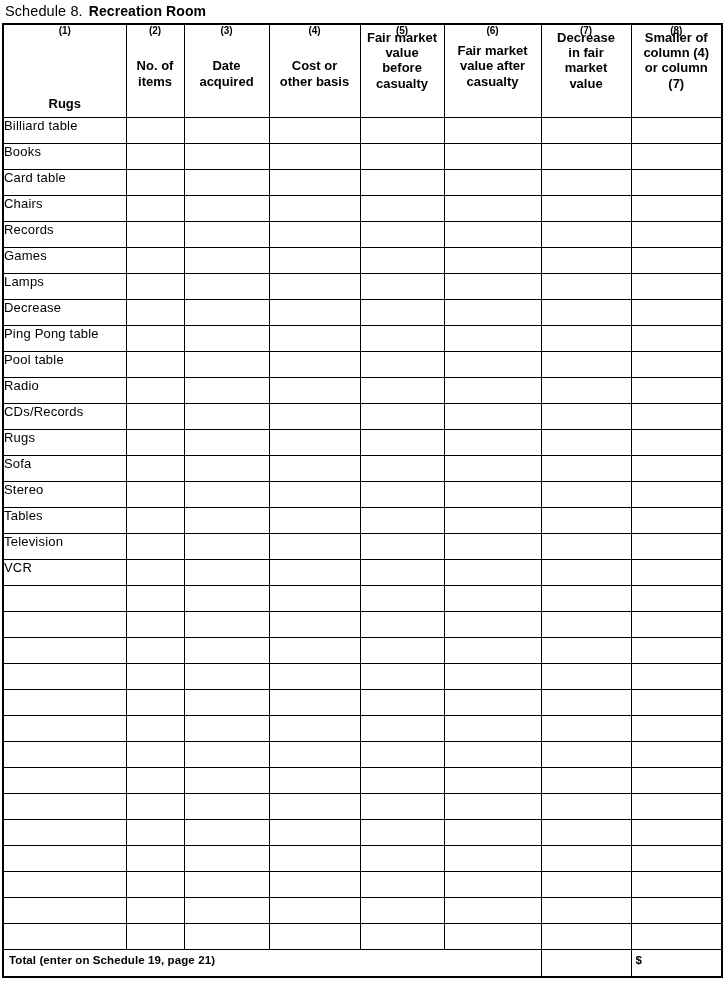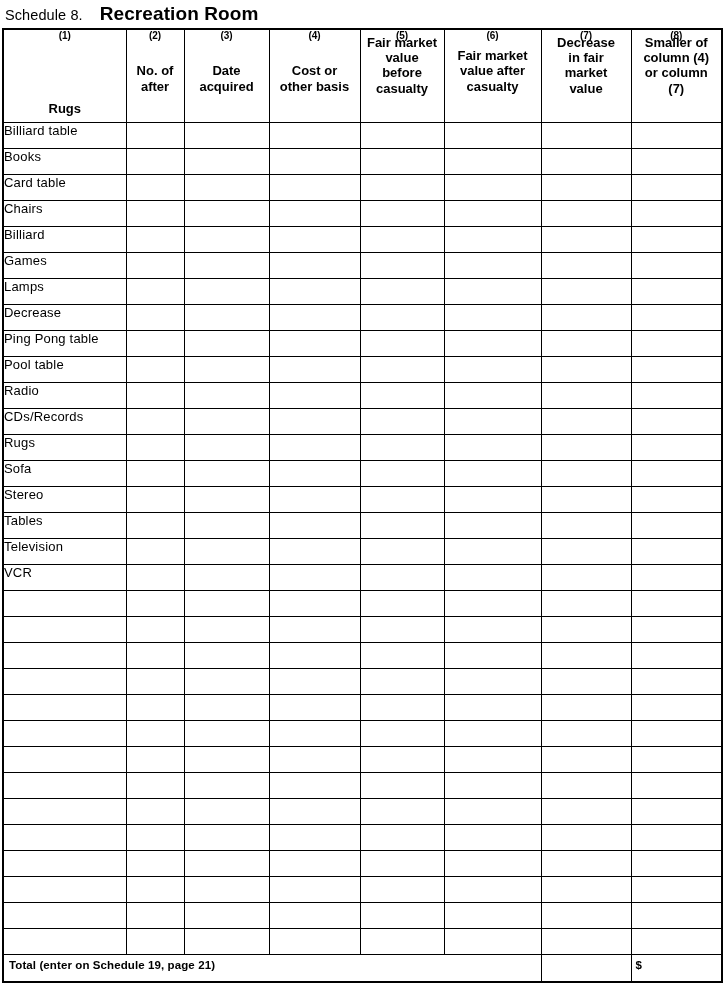--- a/index.html
+++ b/index.html
@@ -26,23 +26,23 @@
     align-items: baseline;
     padding: 0 2px 3px 3px;
     line-height: 1.1;
   }
   .title-prefix {
     font-size: 14.5px;
     font-weight: normal;
     letter-spacing: 0.1px;
   }
   .title-main {
-    font-size: 19px;
+    font-size: 14px;
     font-weight: bold;
-    margin-left: 17px;
+    margin-left: 6px;
     letter-spacing: 0.1px;
   }
   table.grid {
     border-collapse: collapse;
     table-layout: fixed;
     width: 719px;
     margin: 0 auto;
     border: 2px solid #000;
   }
   table.grid td, table.grid th {
@@ -133,21 +133,21 @@
 
     <thead>
       <tr>
         <td>
           <span class="colnum">(1)</span>
           <span class="colhead head-mid hp-item">Rugs</span>
         </td>
         <td>
           <span class="colnum">(2)</span>
           <span class="colhead head-mid hp-two" style="white-space:pre-line">No. of
-after</span>
+items</span>
         </td>
         <td>
           <span class="colnum">(3)</span>
           <span class="colhead head-mid hp-two" style="white-space:pre-line">Date
 acquired</span>
         </td>
         <td>
           <span class="colnum">(4)</span>
           <span class="colhead head-mid hp-two" style="white-space:pre-line">Cost or
 other basis</span>
@@ -217,21 +217,21 @@
           <td class="item-col">Chairs</td>
           <td class="blank"></td>
           <td class="blank"></td>
           <td class="blank"></td>
           <td class="blank"></td>
           <td class="blank"></td>
           <td class="blank"></td>
           <td class="blank"></td>
         </tr>
         <tr>
-          <td class="item-col">Billiard</td>
+          <td class="item-col">Records</td>
           <td class="blank"></td>
           <td class="blank"></td>
           <td class="blank"></td>
           <td class="blank"></td>
           <td class="blank"></td>
           <td class="blank"></td>
           <td class="blank"></td>
         </tr>
         <tr>
           <td class="item-col">Games</td>

